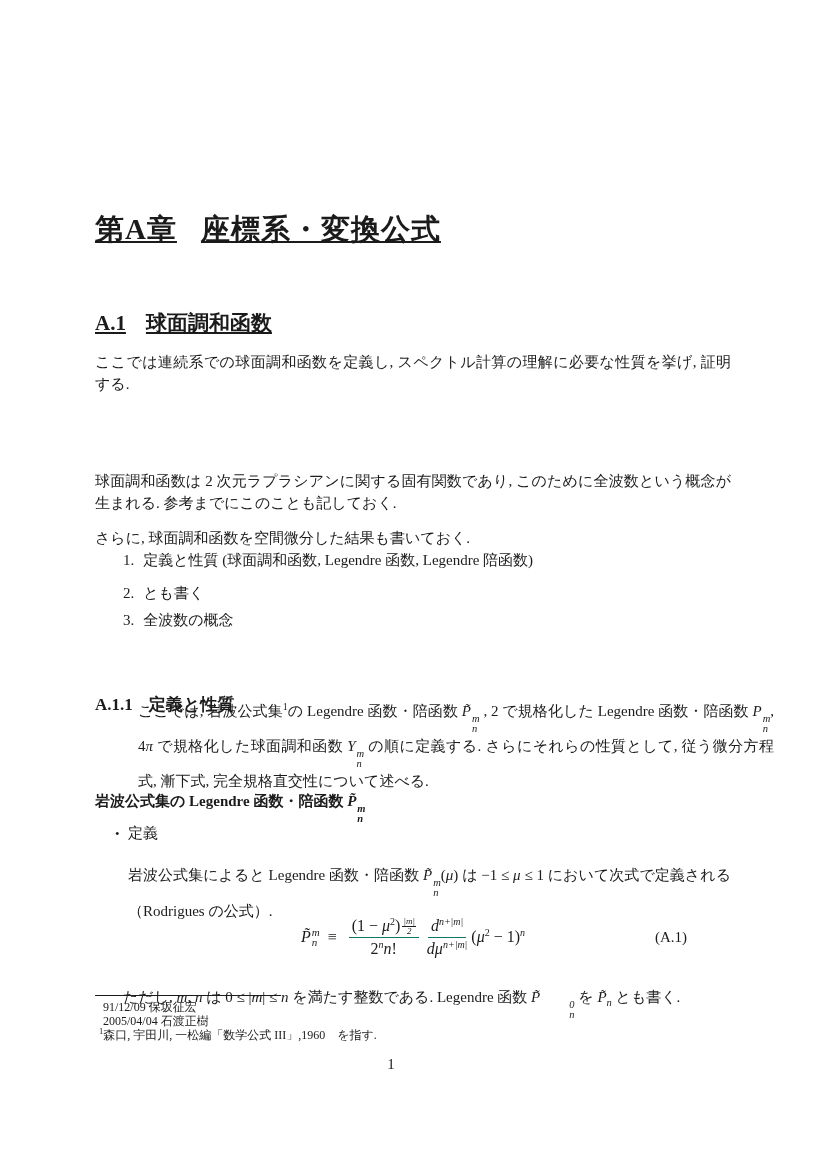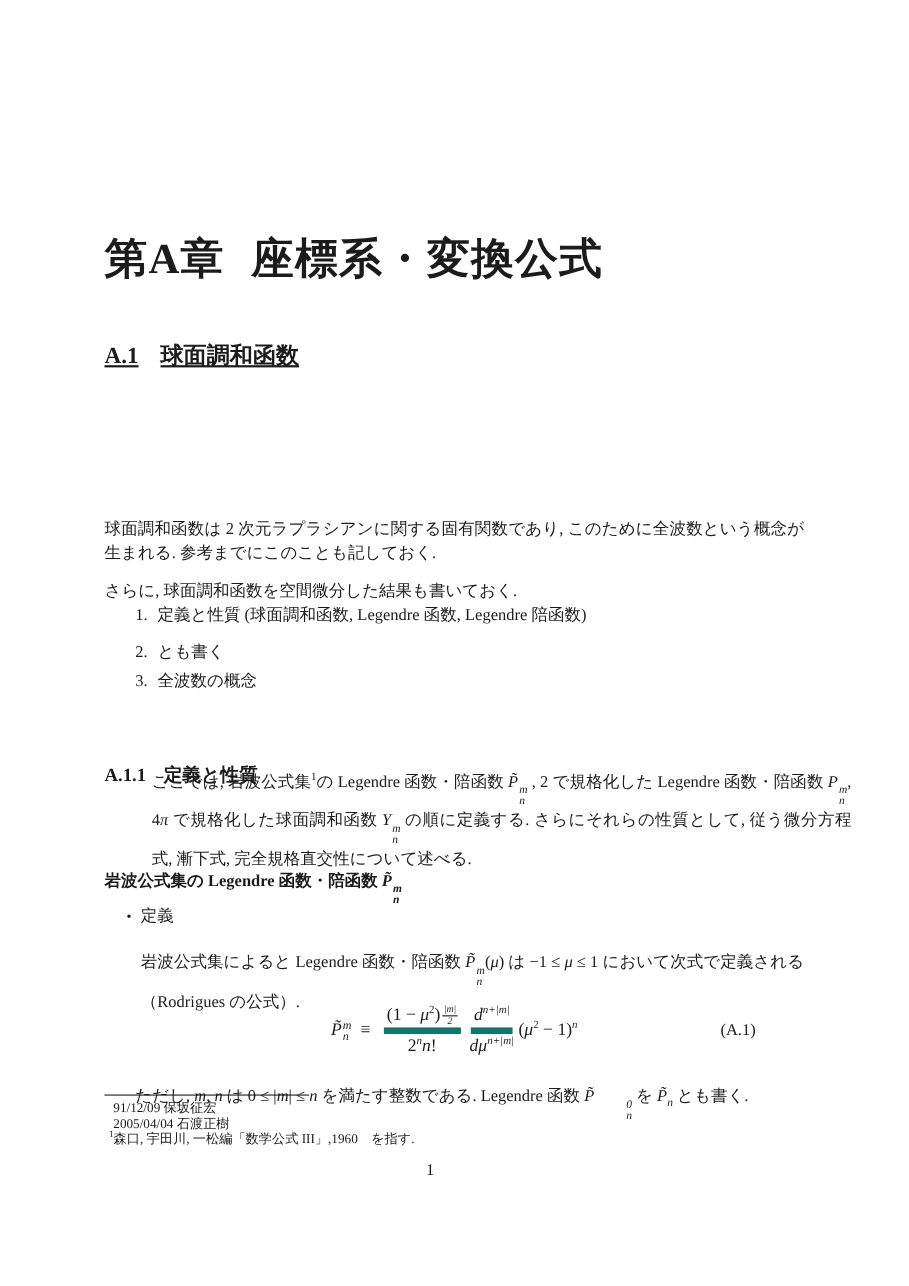--- a/index.html
+++ b/index.html
@@ -7,21 +7,21 @@
     position:relative;
     width:826px;height:1169px;
     background:#ffffff;
     color:#1b1b1b;
     font-family:"Liberation Serif","DejaVu Serif",serif;
     font-size:15px;
     line-height:22px;
     overflow:hidden;
   }
   .abs{position:absolute;left:95px;width:636px;}
-  .chapter{top:190px;font-size:39px;font-weight:bold;line-height:40px;letter-spacing:1px;}
+  .chapter{top:190px;font-size:29px;font-weight:bold;line-height:40px;letter-spacing:1px;text-decoration:underline;}
   .chapter .chap-gap{display:inline-block;width:24px;}
   .section-h{top:292px;font-size:21px;font-weight:bold;line-height:28px;text-decoration:underline;}
   .section-h .num-gap{display:inline-block;width:20px;}
   .subsection-h{top:676px;font-size:17px;font-weight:bold;line-height:24px;}
   .subsection-h .num-gap{display:inline-block;width:16px;}
   .para{text-align:justify;}
   .p1{top:336px;}
   .p2{top:371px;}
   .p3{top:455px;}
   .p4{top:512px;}
@@ -44,21 +44,21 @@
     font-size:10.5px;line-height:10px;vertical-align:-6px;
     font-style:italic;margin-left:1px;
   }
   .msub{font-size:10.5px;vertical-align:-4px;line-height:0;}
   
   .eq-row{top:906px;display:flex;align-items:center;min-height:62px;}
   .eq-body{flex:1;display:flex;align-items:center;justify-content:center;font-size:16px;}
   .eq-rel{margin:0 8px;}
   .eq-body .supsub{font-size:11px;vertical-align:-7px;}
   .frac{display:inline-flex;flex-direction:column;align-items:center;margin:0 4px;line-height:20px;}
-  .frac .num{padding:0 3px 1px;border-bottom:6px solid #0f766e;text-align:right;white-space:nowrap;font-family:Liberation Serif, serif;}
+  .frac .num{padding:0 3px 1px;border-bottom:1px solid #0f766e;text-align:right;white-space:nowrap;font-family:Liberation Serif, serif;}
   .frac .den{padding-top:1px;white-space:nowrap;}
   .expfrac{
     display:inline-flex;flex-direction:column;align-items:center;
     font-size:9px;line-height:8.5px;vertical-align:7px;margin-left:2px;font-style:italic;
   }
   .expfrac .efn{border-bottom:1px solid #1b1b1b;padding:0 1px 1px;}
   .eq-label{position:absolute;right:44px;top:50%;transform:translateY(-50%);}
   
   .footer{top:995px;font-family:Liberation Serif, serif;}
   .fn-rule{width:186px;height:0;border-top:1px solid #1b1b1b;margin-bottom:4px;}
@@ -69,20 +69,21 @@
 </style>
 </head>
 <body>
 
 <div class="page">
 
   <h1 class="abs chapter"><span>第A章</span><span class="chap-gap"></span><span>座標系・変換公式</span></h1>
 
   <h2 class="abs section-h"><span>A.1</span><span class="num-gap"></span><span>球面調和函数</span></h2>
 
+  <p class="abs para p1">ここでは連続系での球面調和函数を定義し, スペクトル計算の理解に必要な性質を挙げ, 証明する.</p>
   <p class="abs para p3">球面調和函数は 2 次元ラプラシアンに関する固有関数であり, このために全波数という概念が生まれる. 参考までにこのことも記しておく.</p>
   <p class="abs para p4">さらに, 球面調和函数を空間微分した結果も書いておく.</p>
 
   <div class="abs list-item li1"><span class="li-num">1.</span><span>定義と性質 (球面調和函数, Legendre 函数, Legendre 陪函数)</span></div>
   <div class="abs list-item li2"><span class="li-num">2.</span><span>とも書く</span></div>
   <div class="abs list-item li3"><span class="li-num">3.</span><span>全波数の概念</span></div>
 
 
   <h3 class="abs subsection-h"><span>A.1.1</span><span class="num-gap"></span><span>定義と性質</span></h3>
 

